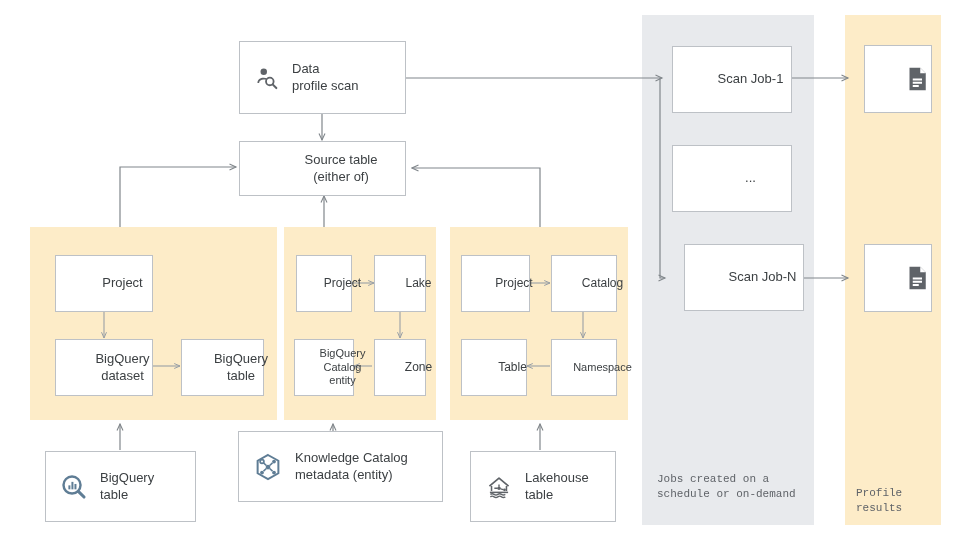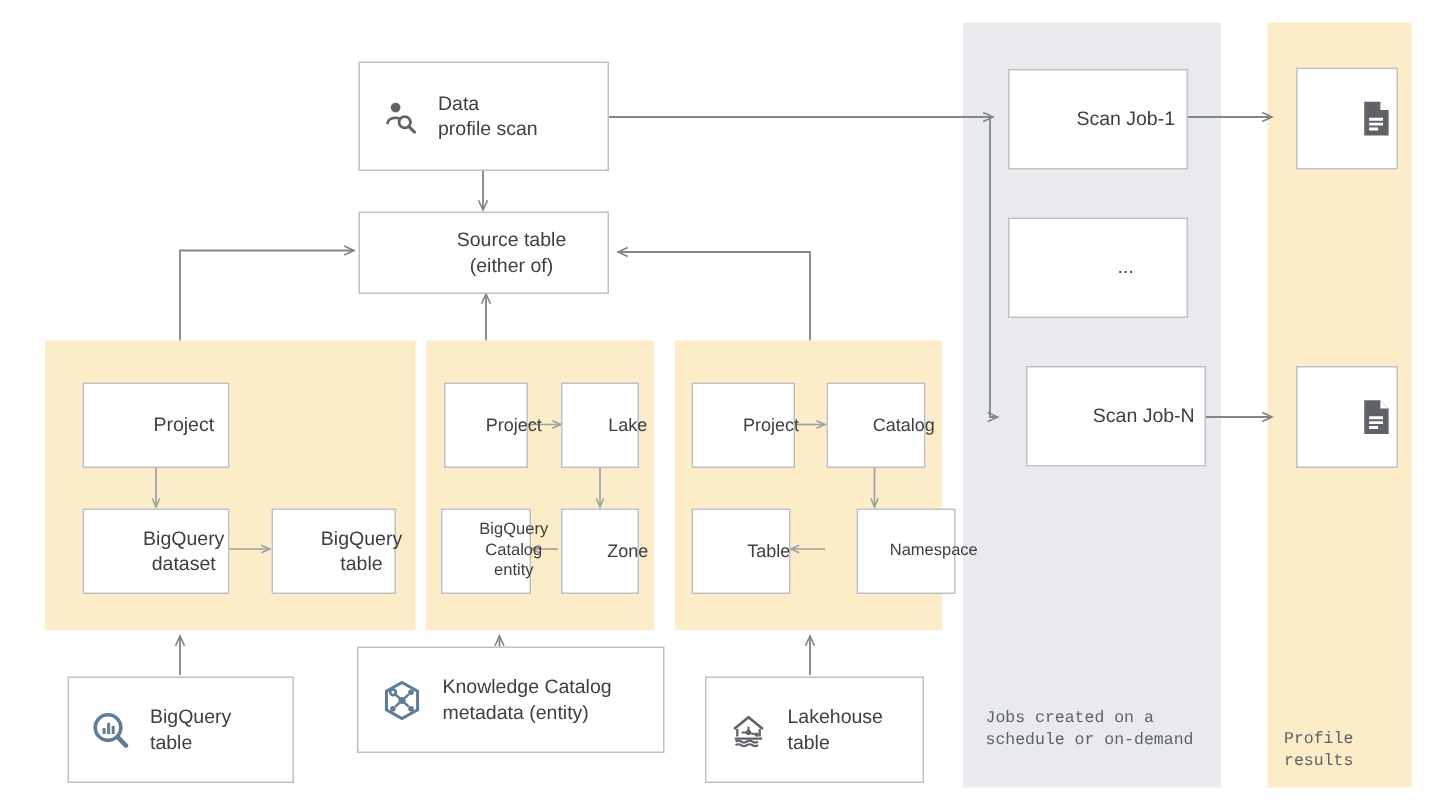--- a/index.html
+++ b/index.html
@@ -169,21 +169,21 @@
 
   <div class="node small" style="left:461px; top:255px; width:69px; height:57px;">
     <span class="lbl">Project</span>
   </div>
   <div class="node small" style="left:551px; top:255px; width:66px; height:57px;">
     <span class="lbl">Catalog</span>
   </div>
   <div class="node small" style="left:461px; top:339px; width:66px; height:57px;">
     <span class="lbl">Table</span>
   </div>
-  <div class="node tiny" style="left:551px; top:339px; width:66px; height:57px;margin-left:20px;">
+  <div class="node tiny" style="left:551px; top:339px; width:66px; height:57px;">
     <span class="lbl">Namespace</span>
   </div>
 
   <div class="node with-icon" style="left:45px; top:451px; width:151px; height:71px;">
     <span class="ic">
       <svg width="28" height="28" viewBox="0 0 24 24">
         <circle cx="10.3" cy="10.3" r="7.3" fill="none" stroke="#5f7d95" stroke-width="2.1"></circle>
         <rect x="7.2" y="10.6" width="1.7" height="3.4" fill="#5f7d95"></rect>
         <rect x="9.8" y="7.6" width="1.7" height="6.4" fill="#5f7d95"></rect>
         <rect x="12.4" y="9.4" width="1.7" height="4.6" fill="#5f7d95"></rect>

